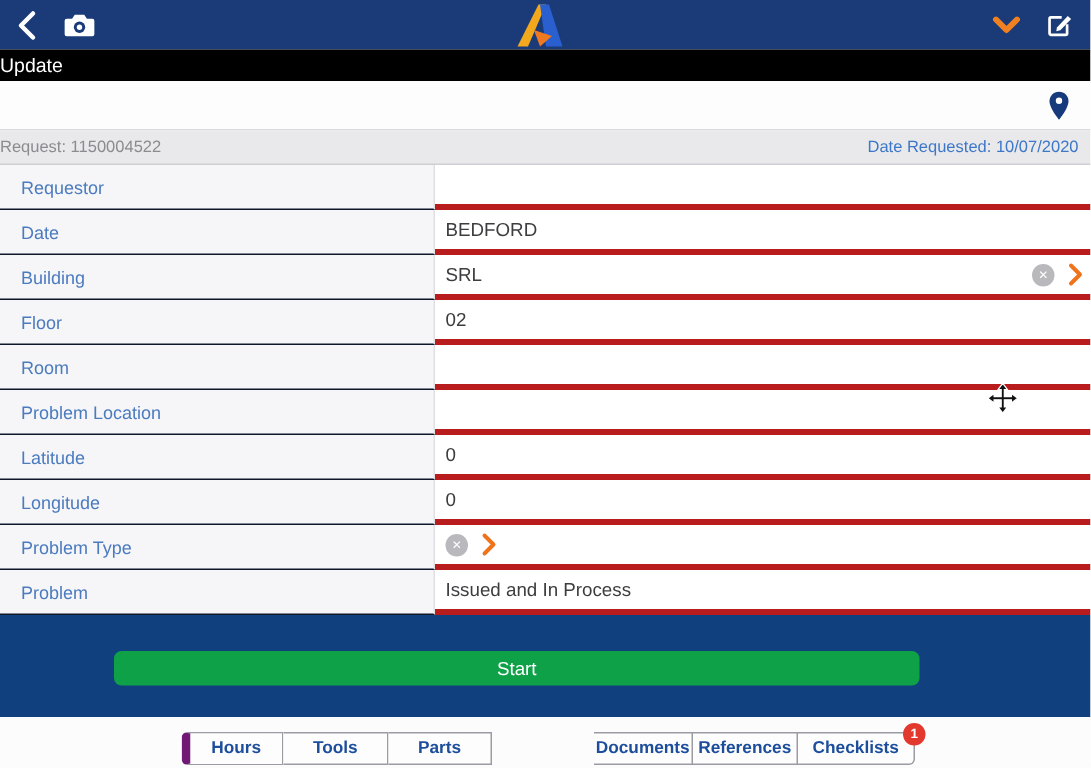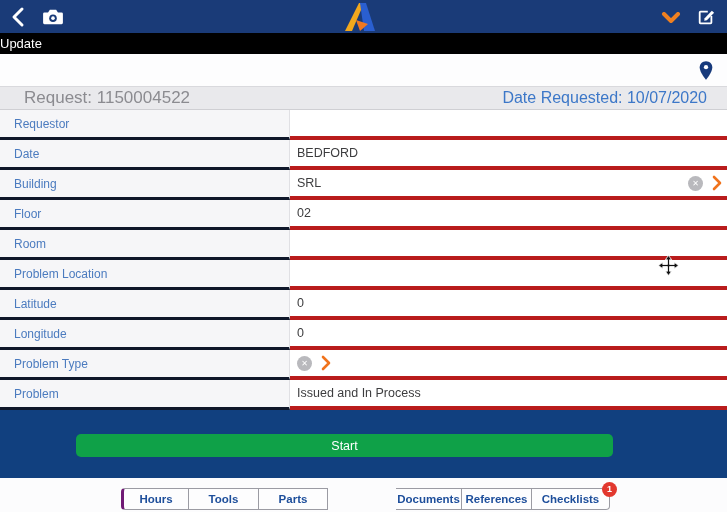--- a/index.html
+++ b/index.html
@@ -20,27 +20,27 @@
     color: #fff; font-size: 13px; text-align: left; line-height: 21px; }
 
   
   .pin-row { position: absolute; left: 0; top: 54px; width: 727px; height: 33px; background: #fdfdfe;
     border-bottom: 1px solid #d9d9dd; }
   .pin-icon { position: absolute; right: 13px; top: 6px; width: 16px; height: 21px; cursor: pointer; }
 
   
   .request-bar { position: absolute; left: 0; top: 87px; width: 727px; height: 23px; background: #e9e9ec;
     border-bottom: 1px solid #cfcfd3; display: flex; align-items: center; justify-content: space-between; }
-  .request-id { font-size: 17px; color: #8b8b90; padding-left: 12px; margin-left: 12px; }
-  .request-date { font-size: 16px; color: #3c77c8; padding-right: 20px; }
+  .request-id { font-size: 11px; color: #8b8b90; padding-left: 0; }
+  .request-date { font-size: 11px; color: #3c77c8; padding-right: 8px; }
 
   
   .form { position: absolute; left: 0; top: 110px; width: 727px; }
   .row { display: flex; height: 30px; }
-  .cell-label { width: 290px; background: #f6f6f8; border-bottom: 3px solid #0f172a; border-right: 1px solid #e0e0e4;
+  .cell-label { width: 290px; background: #f6f6f8; border-bottom: 1px solid #0f172a; border-right: 1px solid #e0e0e4;
     color: #4b7bbf; font-size: 12px; display: flex; align-items: center; padding-left: 14px; }
   .cell-value { flex: 1; background: #ffffff; border-bottom: 4px solid #b91c1c;
     color: #3d3d3f; font-size: 12.5px; display: flex; align-items: center; padding-left: 7px; }
   .cell-value .val { flex: 1; }
   .clear-btn { width: 15px; height: 15px; border-radius: 50%; background: #b9b9bd; color: #fff;
     font-size: 8px; display: flex; align-items: center; justify-content: center; margin-right: 9px; cursor: pointer; }
   .row-chevron { width: 10px; height: 16px; margin-right: 5px; cursor: pointer; }
 
   
   .move-cursor { position: absolute; left: 658px; top: 255px; width: 21px; height: 21px; pointer-events: none; }
@@ -49,21 +49,21 @@
   .footer-band { position: absolute; left: 0; top: 410px; width: 727px; height: 68px; background: #11407f; }
   .start-btn { position: absolute; left: 76px; top: 24px; width: 537px; height: 23px; background: #0fa148;
     border: none; border-radius: 5px; color: #fff; font-size: 12.5px; font-family: "Liberation Sans", sans-serif;
     cursor: pointer; }
 
   
   .tab-area { position: absolute; left: 0; top: 478px; width: 727px; height: 34px; background: #fcfcfd; }
   .tabs { position: absolute; left: 121px; top: 10px; height: 22px; display: flex; }
   .tab { border: 1px solid #9b9ba3; border-left: none; background: #fdfdfe; color: #1d4e9b;
     font-size: 11.5px; font-weight: bold; text-align: center; line-height: 20px; cursor: pointer; position: relative; }
-  .tab:first-child { border-left: 3px solid #701a75; border-radius: 4px 0 0 4px; }
+  .tab:first-child { border-left: 6px solid #701a75; border-radius: 4px 0 0 4px; }
   .tab:last-child { border-radius: 0 4px 4px 0; }
   .tab-hours { width: 68px; } .tab-parts { width: 69px; } .tab-tools { width: 70px; }
   .tab-costs { width: 68px; margin-top: 40px; } .tab-documents { width: 66px; } .tab-references { width: 70px; }
   .tab-checklists { width: 78px; }
   .badge { position: absolute; right: -8px; top: -7px; width: 15px; height: 15px; border-radius: 50%;
     background: #e2382e; color: #fff; font-size: 9px; font-weight: bold; line-height: 15px; text-align: center; }
 </style>
 </head>
 <body>
 

